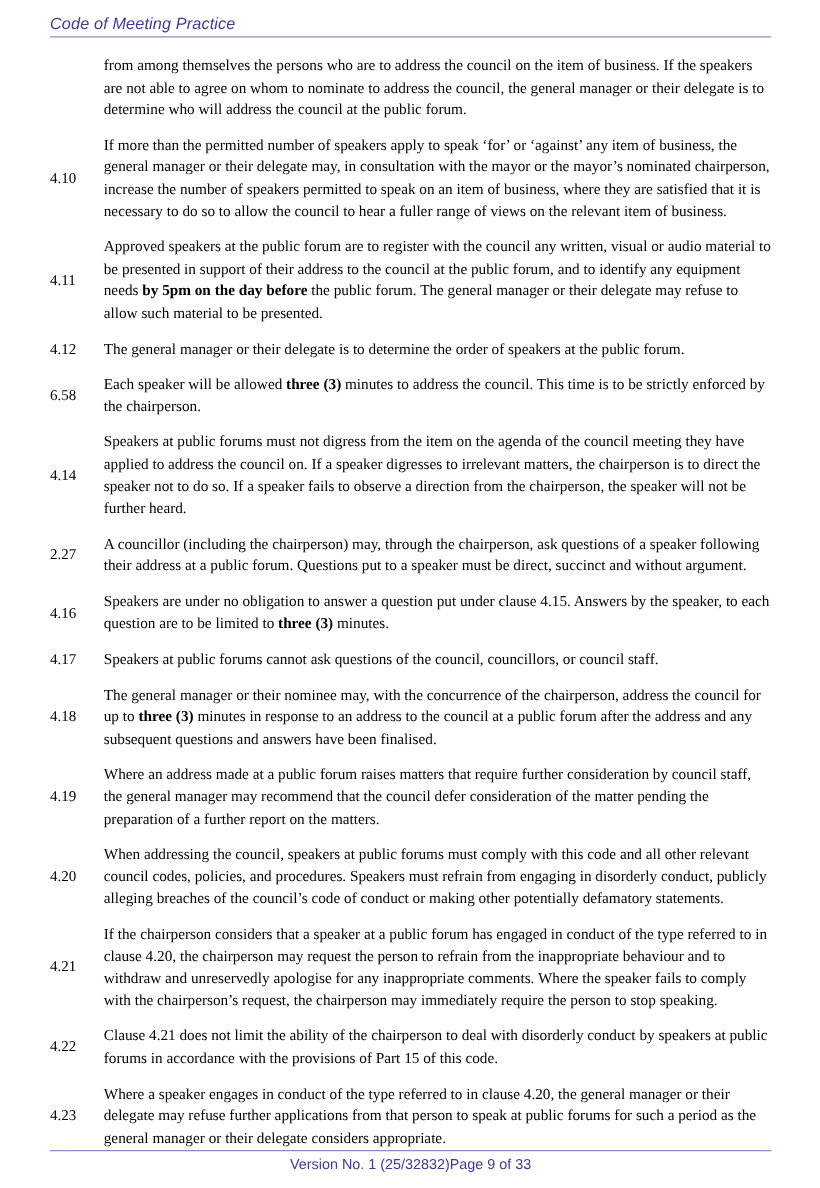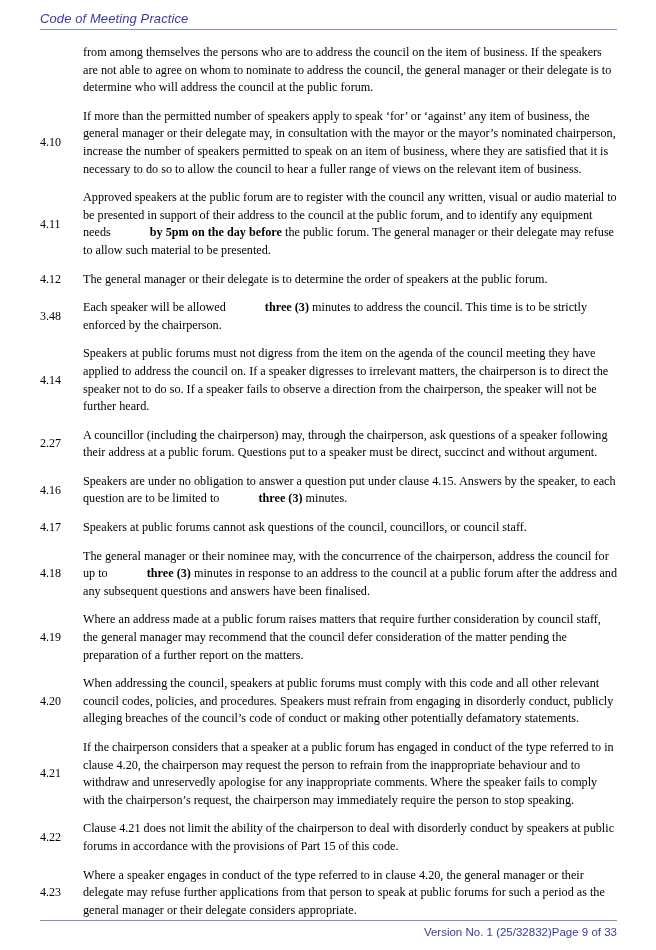--- a/index.html
+++ b/index.html
@@ -70,39 +70,38 @@
     flex: 1 1 auto;
     font-size: 12.2px;
     line-height: 17.6px;
     text-align: left;
   }
   .clause.no-number .clause-number {
     visibility: hidden;
   }
   .clause-text b {
     font-weight: bold;
-    margin-left: 36px;
   }
 
   
   .footer {
     position: absolute;
     left: 40px;
     top: 920px;
     width: 577px;
   }
   .footer-rule {
     border: 0;
     border-top: 1.4px solid #8c8cc4;
     width: 577px;
     margin: 0 0 4px 0;
   }
   .footer-row {
     display: flex;
-    justify-content: flex-end;
+    justify-content: center;
     align-items: baseline;
   }
   .footer-left, .footer-right {
     font-size: 11.5px;
     color: #3b3b9e;
     line-height: 15px;
     white-space: nowrap;
   }
 </style>
 </head>
@@ -126,21 +125,21 @@
       </div>
       <div class="clause">
         <div class="clause-number">4.11</div>
         <div class="clause-text">Approved speakers at the public forum are to register with the council any written, visual or audio material to be presented in support of their address to the council at the public forum, and to identify any equipment needs <b>by 5pm on the day before</b> the public forum. The general manager or their delegate may refuse to allow such material to be presented.</div>
       </div>
       <div class="clause">
         <div class="clause-number">4.12</div>
         <div class="clause-text">The general manager or their delegate is to determine the order of speakers at the public forum.</div>
       </div>
       <div class="clause">
-        <div class="clause-number">3.48</div>
+        <div class="clause-number">6.58</div>
         <div class="clause-text">Each speaker will be allowed <b>three (3)</b> minutes to address the council. This time is to be strictly enforced by the chairperson.</div>
       </div>
       <div class="clause">
         <div class="clause-number">4.14</div>
         <div class="clause-text">Speakers at public forums must not digress from the item on the agenda of the council meeting they have applied to address the council on. If a speaker digresses to irrelevant matters, the chairperson is to direct the speaker not to do so. If a speaker fails to observe a direction from the chairperson, the speaker will not be further heard.</div>
       </div>
       <div class="clause">
         <div class="clause-number">2.27</div>
         <div class="clause-text">A councillor (including the chairperson) may, through the chairperson, ask questions of a speaker following their address at a public forum. Questions put to a speaker must be direct, succinct and without argument.</div>
       </div>

